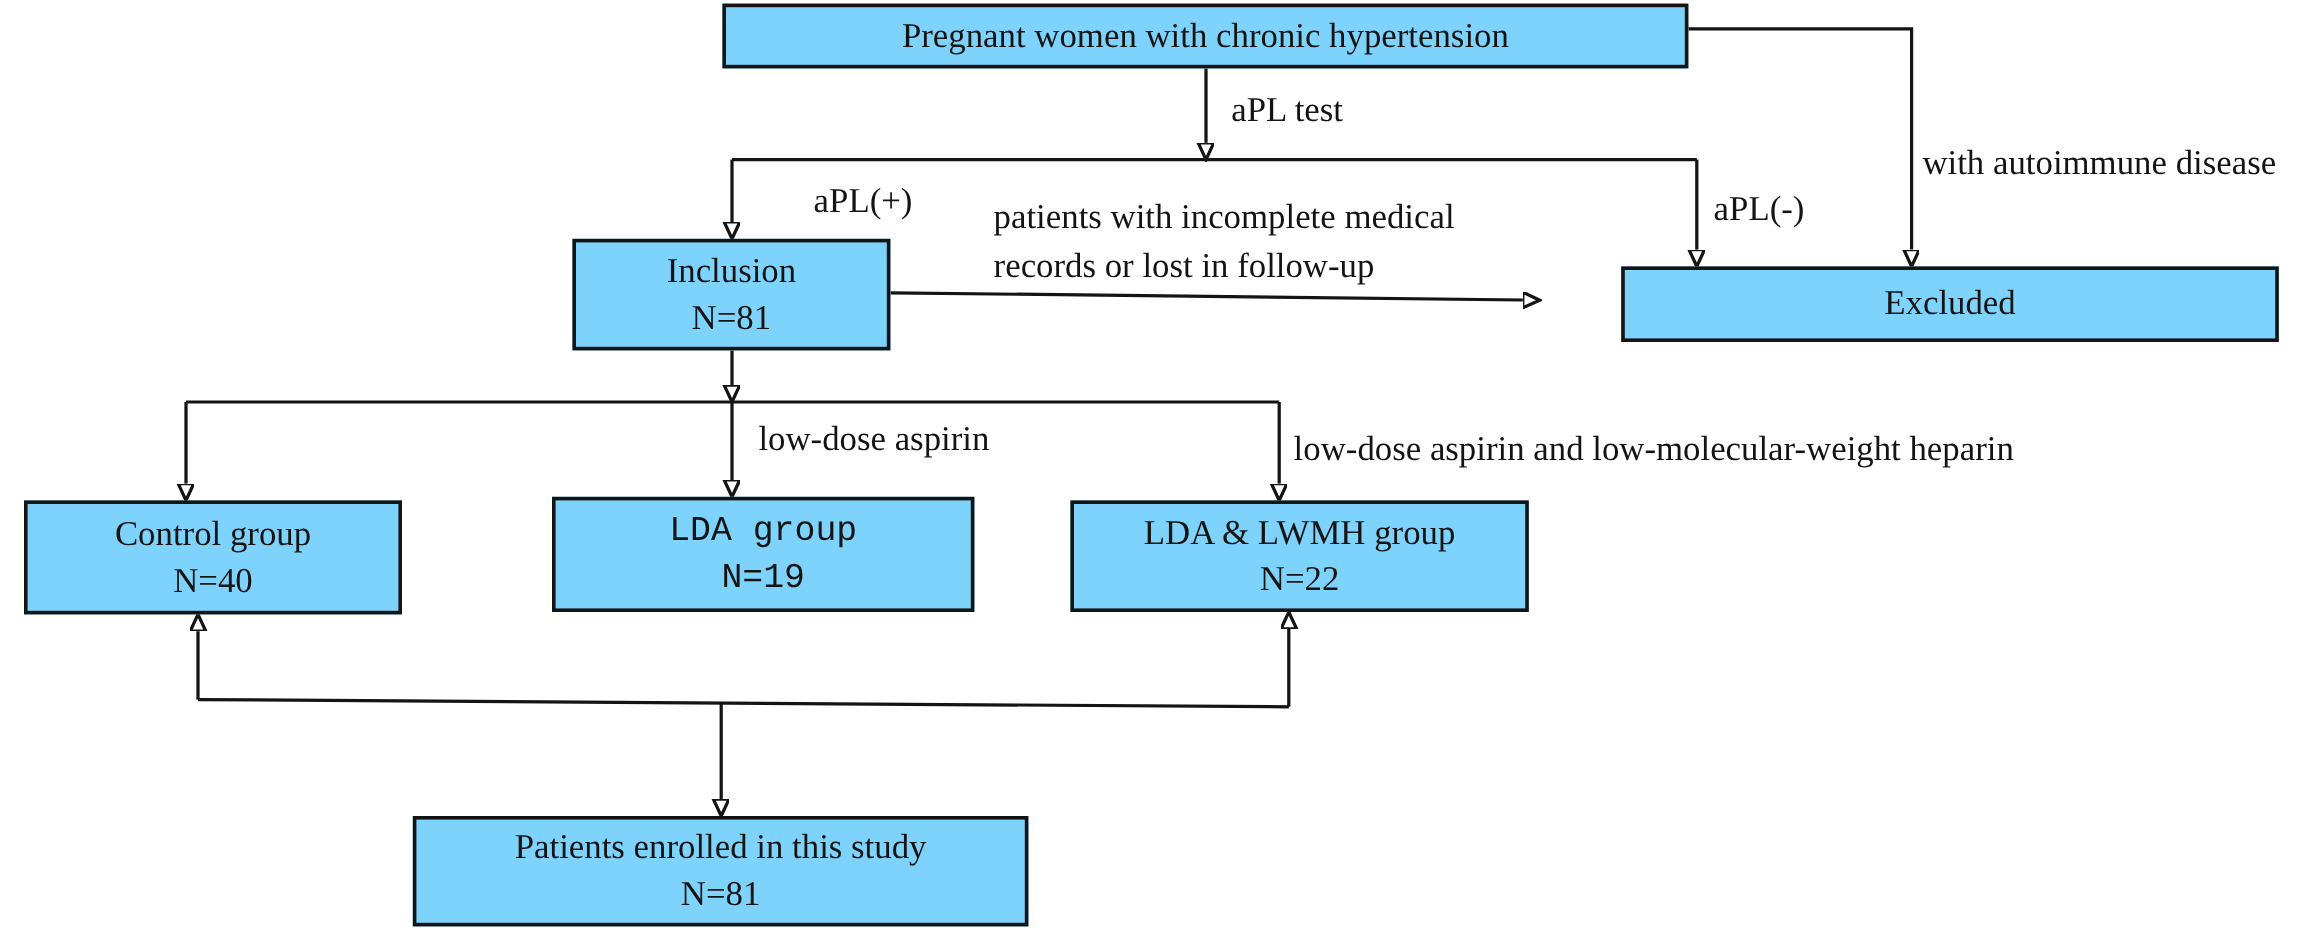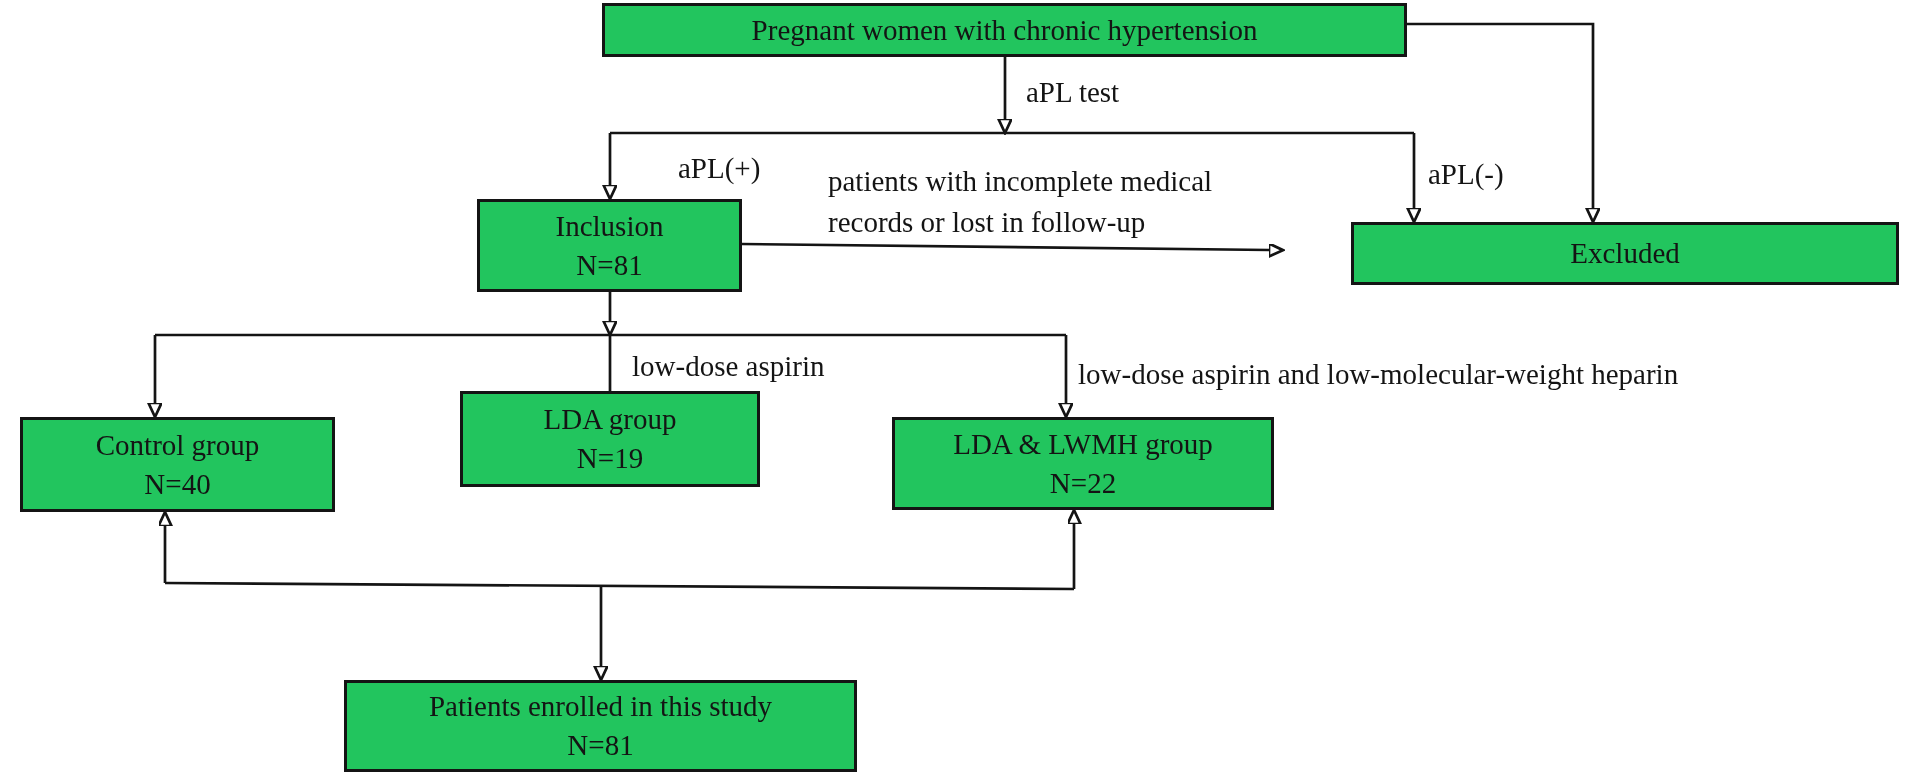--- a/index.html
+++ b/index.html
@@ -25,21 +25,21 @@
   }
   .connectors path {
     stroke: #141414;
     stroke-width: 2.7;
     fill: none;
   }
   .node {
     position: absolute;
     box-sizing: border-box;
     border: 3px solid #141414;
-    background: #22c55e;
+    background: #7dd3fc;
     display: flex;
     flex-direction: column;
     align-items: center;
     justify-content: center;
     text-align: center;
     font-size: 29px;
     line-height: 39px;
     white-space: nowrap;
   }
   .edge-label {
@@ -88,41 +88,42 @@
 
   <div class="node" style="left:1351px; top:222px; width:548px; height:63px;">
     <span>Excluded</span>
   </div>
 
   <div class="node" style="left:20px; top:417px; width:315px; height:95px;">
     <span>Control group</span>
     <span>N=40</span>
   </div>
 
-  <div class="node" style="left:460px; top:391px; width:300px; height:96px;">
+  <div class="node" style="left:460px; top:414px; width:352px; height:96px;font-family:Liberation Mono, monospace;">
     <span>LDA group</span>
     <span>N=19</span>
   </div>
 
   <div class="node" style="left:876px; top:417px; width:382px; height:93px;margin-left:16px;">
     <span>LDA &amp; LWMH group</span>
     <span>N=22</span>
   </div>
 
   <div class="node" style="left:344px; top:680px; width:513px; height:92px;">
     <span>Patients enrolled in this study</span>
     <span>N=81</span>
   </div>
 
   <div class="edge-label" style="left:1026px; top:72px;">aPL test</div>
 
   <div class="edge-label" style="left:678px; top:148px;">aPL(+)</div>
 
   <div class="edge-label" style="left:1428px; top:154px;">aPL(-)</div>
 
+  <div class="edge-label" style="left:1602px; top:116px;">with autoimmune disease</div>
 
   <div class="edge-label" style="left:828px; top:161px; text-align:left;">
     <div>patients with incomplete medical</div>
     <div>records or lost in follow-up</div>
   </div>
 
   <div class="edge-label" style="left:632px; top:346px;">low-dose aspirin</div>
 
   <div class="edge-label" style="left:1078px; top:354px;">low-dose aspirin and low-molecular-weight heparin</div>
 

